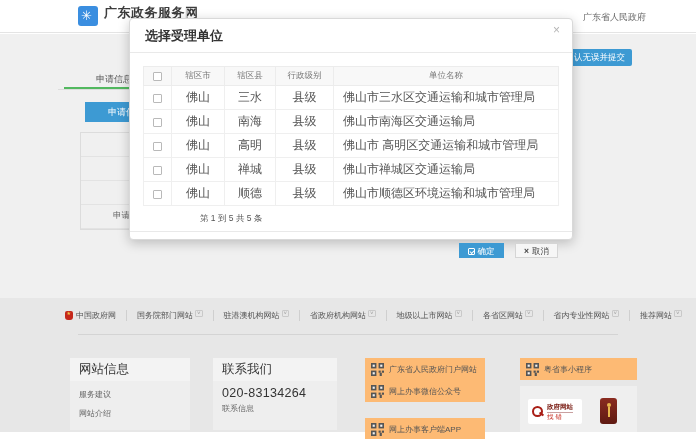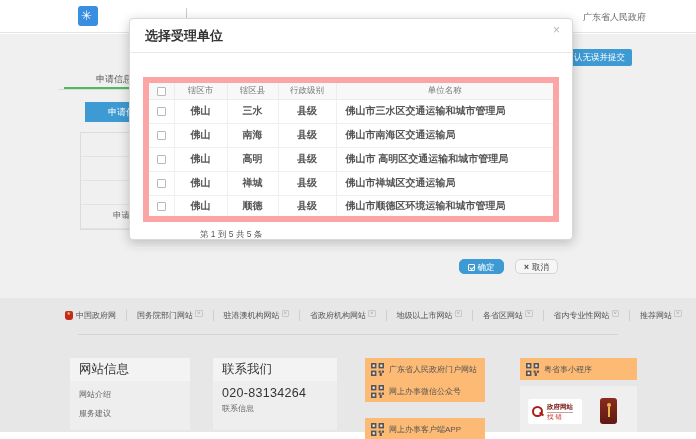--- a/index.html
+++ b/index.html
@@ -28,29 +28,29 @@
   #form-label { position:absolute; left:32px; top:77px; font-size:8.5px; color:#666; }
   #submit-btn { position:absolute; left:556px; top:49px; width:76px; height:17px; background:#3d9ad3; color:#fff;
     font-size:8.5px; line-height:17px; text-align:left; padding-left:18px; border:none; border-radius:2px; z-index:1; }
 
   
   #modal { position:absolute; left:129px; top:18px; width:444px; height:222px; background:#fff; border-radius:4px;
     border:1px solid #d9d9d9; box-shadow:0 3px 12px rgba(0,0,0,.22); z-index:10; padding:0 13px; }
   #modal-title { font-size:13px; font-weight:bold; color:#333; padding:8px 0 7px 2px; }
   #modal-close { position:absolute; right:12px; top:4px; font-size:12px; color:#b5b5b5; cursor:pointer; background:none; border:none; }
   #modal-hr { border-top:1px solid #e9e9e9; margin:0 -13px; }
-  table#unit-table { width:100%; border-collapse:collapse; table-layout:fixed; margin-top:24px; border:6px solid #fca5a5; }
+  table#unit-table { width:100%; border-collapse:collapse; table-layout:fixed; margin-top:13px; border:1px solid #fca5a5; }
   #unit-table th { background:#f8f8f8; font-weight:normal; color:#777; height:19px; font-size:8.5px; border:1px solid #ececec; }
-  #unit-table td { height:24px; font-size:10px; color:#555; text-align:center; border:1px solid #efefef;font-weight:bold; }
+  #unit-table td { height:24px; font-size:12px; color:#555; text-align:center; border:1px solid #efefef; }
   #unit-table td.name, #unit-table th.name { text-align:center; }
   #unit-table td.name { text-align:left; padding-left:9px; }
   .cb { display:inline-block; width:9px; height:9px; border:1px solid #b9b9b9; border-radius:1px; background:#fff; vertical-align:middle; }
   #pagination { font-size:8.5px; color:#555; margin:7px 0 6px 57px; }
   #modal-footer { border-top:1px solid #e9e9e9; margin:0 -13px; padding:8px 14px 0 0; text-align:right; }
-  .btn { display:inline-block; font-size:8.5px; height:15px; line-height:14px; padding:0 8px; border-radius:5px; cursor:pointer; border:1px solid transparent; }
+  .btn { display:inline-block; font-size:8.5px; height:15px; line-height:14px; padding:0 8px; border-radius:0; cursor:pointer; border:1px solid transparent; }
   #confirm-btn { background:#3d9ad3; color:#fff; border-color:#3d9ad3; margin-right:7px; }
   #cancel-btn { background:#f6f6f6; color:#444; border-color:#d5d5d5; }
   .ok-icon { display:inline-block; width:7px; height:7px; border:1px solid #fff; border-radius:1px; margin-right:3px; position:relative; top:1px; }
   .ok-icon::after{ content:""; position:absolute; left:1px; top:1px; width:3px; height:2px; border-left:1px solid #fff; border-bottom:1px solid #fff; transform:rotate(-45deg); }
   .x-icon { font-weight:bold; margin-right:3px; font-size:8.5px; }
 
   
   #footer-band { position:absolute; left:0; top:298px; width:696px; height:134px; background:#e7e7e7; z-index:0; }
   #footer-nav { position:absolute; left:65px; top:310px; width:570px; display:flex; align-items:center; z-index:1; }
   .nav-item { font-size:8px; color:#555; white-space:nowrap; padding:0 10px; border-right:1px solid #cfcfcf; display:flex; align-items:center; cursor:pointer; }
@@ -88,20 +88,21 @@
 </style>
 </head>
 <body>
 
 <div id="page-bg"></div>
 <div id="footer-band"></div>
 <div id="bottom-strip"></div>
 
 <div id="header">
   <div id="logo-box"></div>
+  <div id="logo-title">广东政务服务网</div>
   <div id="hdr-divider"></div>
   <div id="gov-link">广东省人民政府</div>
 </div>
 
 <div id="tab-line"></div>
 <div id="tab-apply">申请信息</div>
 <div id="tab-underline"></div>
 <div id="section-btn">申请信息</div>
 <div id="form-box">
   <div class="form-row"></div>
@@ -212,22 +213,22 @@
     </span>
   <span class="nav-item">
       <span>推荐网站</span>
       <span class="caret">˅</span>
     </span>
 </div>
 <div id="footer-hr"></div>
 
 <div class="col-block" style="left:70px; top:358px; width:120px; height:72px;">
   <div class="col-head">网站信息</div>
+  <div class="col-link">服务建议</div>
   <div class="col-link">网站介绍</div>
-  <div class="col-link">服务建议</div>
 </div>
 
 <div class="col-block" style="left:213px; top:358px; width:124px; height:72px;">
   <div class="col-head">联系我们</div>
   <div id="phone">020-83134264</div>
   <div id="contact-link">联系信息</div>
 </div>
 
 <div class="qr-row" style="left:365px; top:358px; width:120px;">
   <svg class="qr-svg" viewBox="0 0 12 12">

